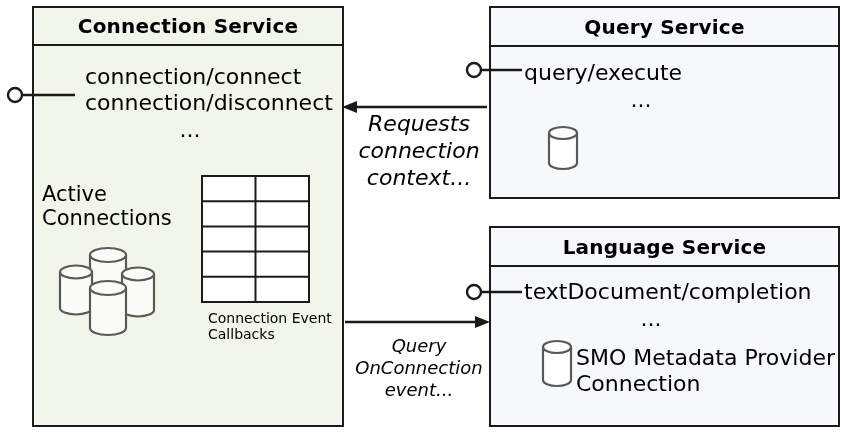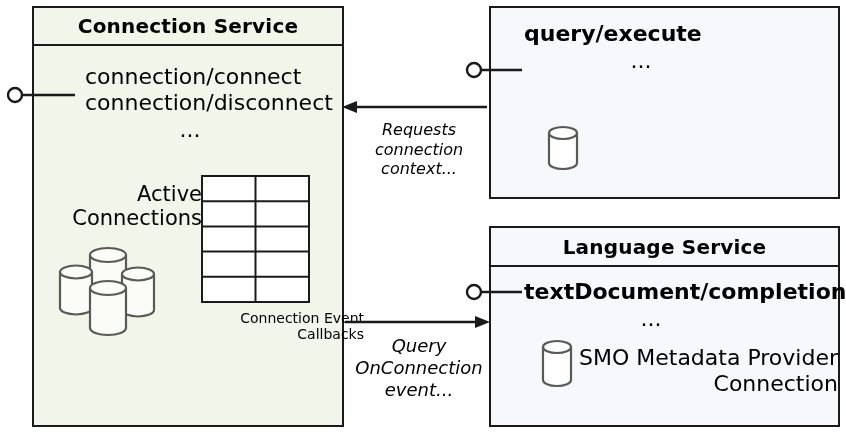--- a/index.html
+++ b/index.html
@@ -50,21 +50,21 @@
     white-space: pre;
   }
   .ellipsis {
     position: absolute;
     color: #000000;
     text-align: center;
   }
   .caption {
     position: absolute;
     color: #000000;
-    text-align: right;
+    text-align: left;
     line-height: 1.16;
   }
   .edge-label {
     position: absolute;
     font-style: italic;
     color: #000000;
     text-align: center;
     line-height: 1.22;
     white-space: pre-line;
   }
@@ -101,34 +101,35 @@
       <div class="caption" style="left:8px; top:136px; width:160px; font-size:21px;">Active
 Connections</div>
 
       <div class="caption" style="left:174px; top:264px; width:156px; font-size:14px;">Connection
 Event
 Callbacks</div>
     </div>
   </div>
 
   <div class="uml-box blue" style="left:489px; top:6px; width:351px; height:193px;">
+    <div class="box-header" style="height:39px; font-size:20px;">Query Service</div>
     <div class="box-body">
 
-      <div class="iface-list" style="left:33px; top:13px; font-size:22px;font-weight:bold;">query/execute</div>
+      <div class="iface-list" style="left:33px; top:13px; font-size:22px;">query/execute</div>
 
       <div class="ellipsis" style="left:0px; top:40px; width:300px; font-size:22px;">...</div>
 
     </div>
   </div>
 
   <div class="uml-box blue" style="left:489px; top:226px; width:351px; height:201px;">
     <div class="box-header" style="height:39px; font-size:20px;">Language Service</div>
     <div class="box-body">
 
-      <div class="iface-list" style="left:33px; top:12px; font-size:22px;font-weight:bold;">textDocument/completion</div>
+      <div class="iface-list" style="left:33px; top:12px; font-size:22px;">textDocument/completion</div>
 
       <div class="ellipsis" style="left:0px; top:39px; width:320px; font-size:22px;">...</div>
 
       <div class="caption" style="left:85px; top:78px; width:262px; font-size:22px;">SMO Metadata
 Provider Connection</div>
     </div>
   </div>
 
   <svg class="overlay" viewBox="0 0 846 436">
 
@@ -185,21 +186,21 @@
       <path d="M 549 133 L 549 163 A 14 6 0 0 0 577 163 L 577 133" class="cyl-blue"></path>
       <ellipse cx="563" cy="133" rx="14" ry="6" class="cyl-blue"></ellipse>
     </g>
 
     <g>
       <path d="M 543 347 L 543 380 A 14 6 0 0 0 571 380 L 571 347" class="cyl-blue"></path>
       <ellipse cx="557" cy="347" rx="14" ry="6" class="cyl-blue"></ellipse>
     </g>
   </svg>
 
-  <div class="edge-label" style="left:352px; top:120px; width:134px; font-size:16px;">Requests
+  <div class="edge-label" style="left:352px; top:111px; width:134px; font-size:22px;">Requests
 connection
 context...</div>
 
   <div class="edge-label" style="left:350px; top:335px; width:138px; font-size:18px;">Query
 OnConnection
 event...</div>
 
 </div>
 
 </body></html>

